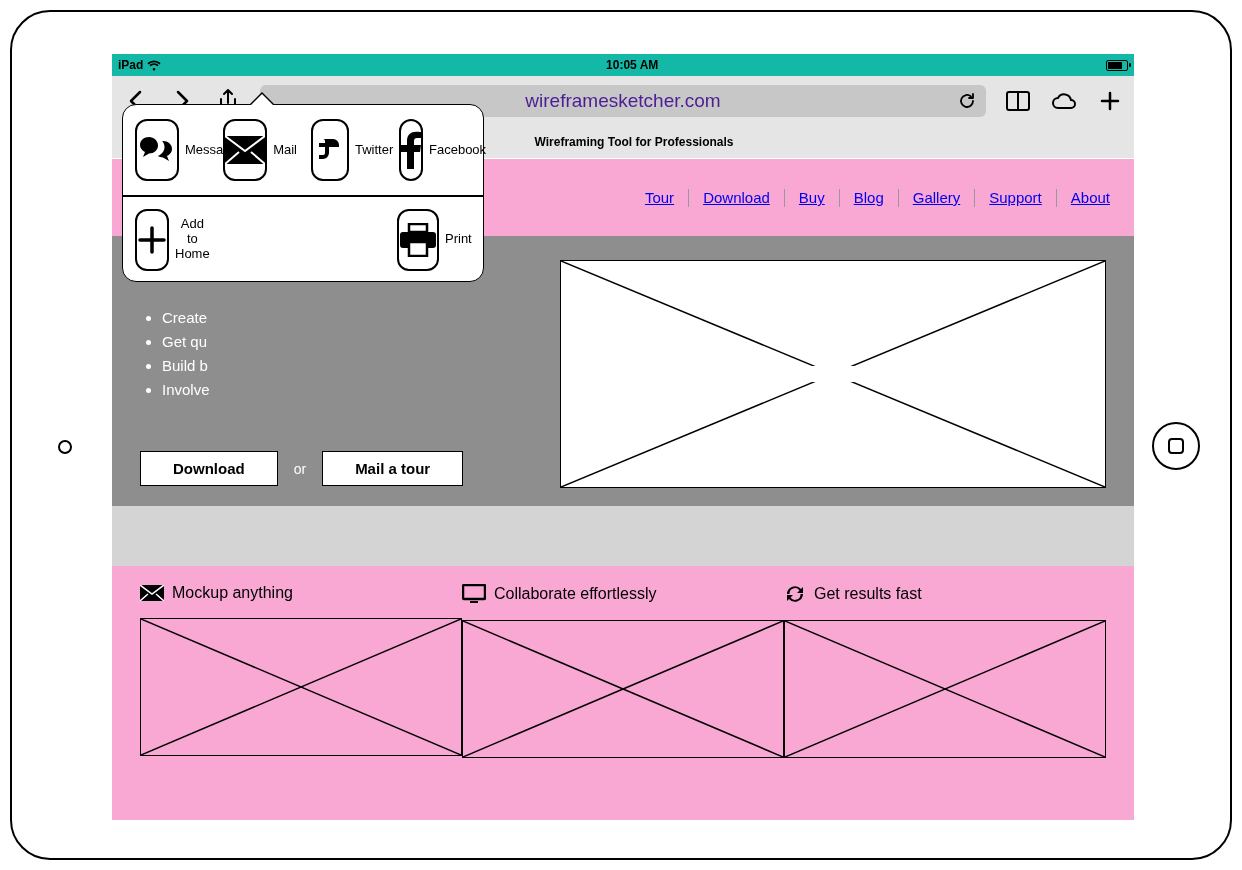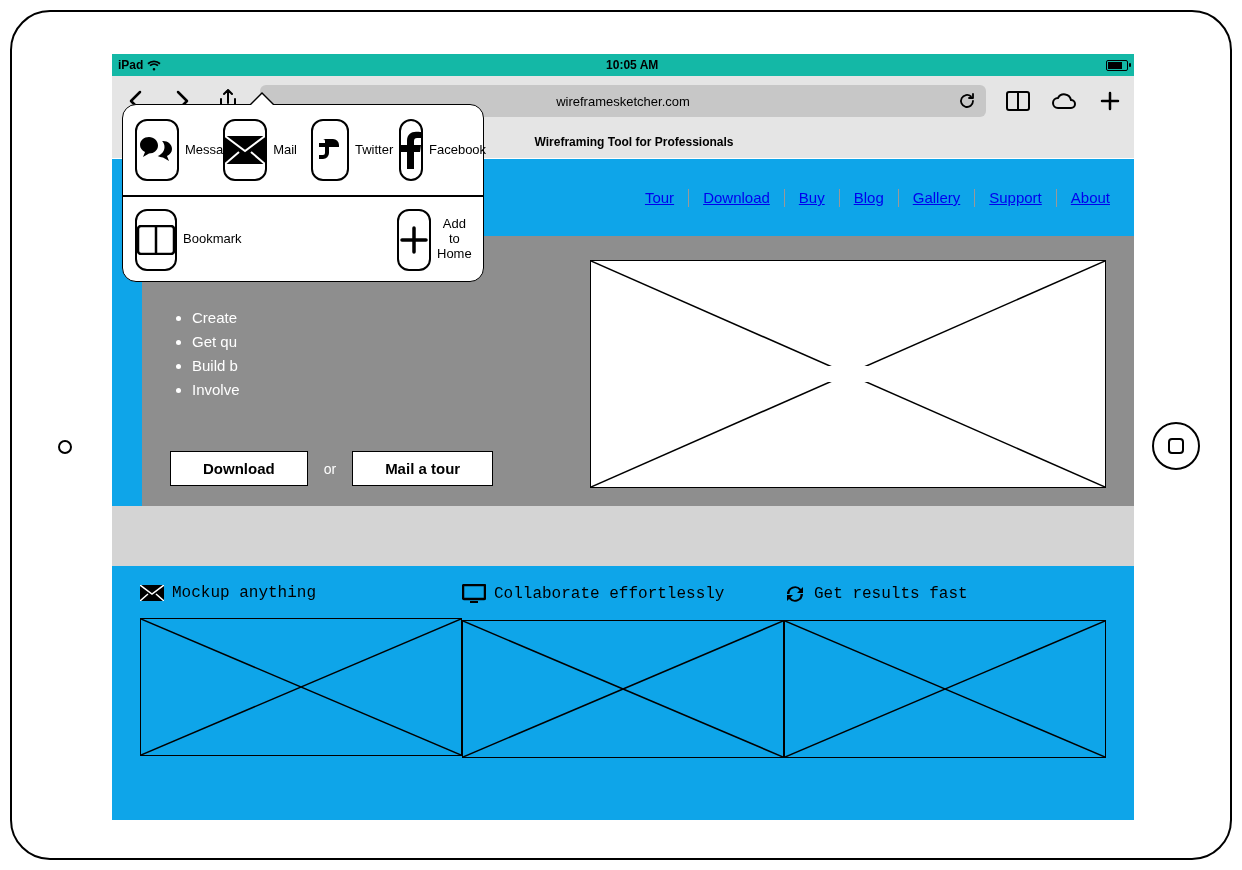--- a/index.html
+++ b/index.html
@@ -14,50 +14,50 @@
   .status-bar { height: 22px; background: #14b8a6; display: flex; align-items: center; justify-content: space-between; padding: 0 6px; font-size: 12px; font-weight: 600; }
   .status-left { display: flex; align-items: center; gap: 4px; }
   .status-right { display: flex; align-items: center; }
   .battery { width: 22px; height: 11px; border: 1.5px solid #000; border-radius: 2px; position: relative; margin-left: 3px; }
   .battery::after { content: ""; position: absolute; right: -4px; top: 2px; width: 2px; height: 4px; background: #000; border-radius: 1px; }
   .battery::before { content: ""; position: absolute; left: 1px; top: 1px; width: 14px; height: 7px; background: #000; }
 
   .browser-toolbar { height: 50px; background: #e5e5e5; display: flex; align-items: center; gap: 18px; padding: 0 10px; }
   .tb-btn { width: 28px; height: 28px; display: flex; align-items: center; justify-content: center; }
   .addr-bar { flex: 1; height: 32px; background: #c7c7c7; border-radius: 6px; display: flex; align-items: center; justify-content: center; position: relative; }
-  .addr-text { font-size: 13px; color: #000000; }
+  .addr-text { font-size: 19px; color: #4c1d95; }
   .reload { position: absolute; right: 10px; font-size: 17px; }
 
   .tab-bar { height: 32px; background: #e5e5e5; display: flex; align-items: center; padding: 0 20px; gap: 8px; font-size: 12px; font-weight: 600; }
   .close-x { width: 14px; height: 14px; border: 1.5px solid #000; border-radius: 50%; display: flex; align-items: center; justify-content: center; font-size: 9px; }
 
-  .page { background: #0ea5e9; height: calc(100% - 104px); overflow: hidden; }
+  .page { background: #f9a8d4; height: calc(100% - 104px); overflow: hidden; }
 
   .site-header { height: 78px; display: flex; align-items: center; justify-content: space-between; padding: 0 24px; border-top: 1px solid #fff; }
   .logo-area { display: flex; align-items: center; gap: 10px; }
   .logo-img { width: 42px; height: 42px; background: linear-gradient(135deg,#555,#999); border-radius: 6px; display:flex; align-items:center; justify-content:center; }
   .logo-text { font-size: 20px; font-weight: 700; }
   .main-nav { display: flex; gap: 14px; align-items: center; }
   .main-nav a { color: #0000EE; text-decoration: underline; font-size: 15px; font-weight: 500; }
   .nav-sep { width: 1px; height: 18px; background: #999; }
 
-  .hero { background: #8e8e8e; height: 270px; padding: 24px 28px 18px 28px; display: flex; gap: 20px; position: relative; color: #fff; margin-left: 30px; }
+  .hero { background: #8e8e8e; height: 270px; padding: 24px 28px 18px 28px; display: flex; gap: 20px; position: relative; color: #fff; }
   .hero-left { flex: 0 0 400px; }
   .hero-h1 { font-size: 24px; font-weight: 700; font-style: italic; margin-bottom: 18px; }
   .hero-bullets { margin-left: 22px; font-size: 15px; line-height: 1.6; }
   .hero-ctas { position: absolute; bottom: 20px; left: 28px; display: flex; align-items: center; gap: 16px; }
   .cta-btn { background: #fff; color: #000; border: 1.5px solid #000; padding: 8px 32px; font-weight: 700; font-size: 15px; cursor: pointer; }
   .cta-or { color: #fff; font-size: 14px; }
   .hero-image { flex: 1; background: #fff; border: 1.5px solid #000; position: relative; display:flex; align-items:center; justify-content:center; }
   .img-label { position: absolute; font-size: 14px; background: #fff; padding: 0 4px; }
   .img-x line { stroke: #000; stroke-width: 1.5; }
 
   .band { height: 60px; background: #d4d4d4; }
 
-  .features { display: flex; padding: 18px 28px 20px 28px; font-family: Liberation Mono, monospace; }
+  .features { display: flex; padding: 18px 28px 20px 28px; }
   .feature { flex: 1; }
   .feat-head { display: flex; align-items: center; gap: 8px; font-size: 16px; font-weight: 500; margin-bottom: 16px; }
   .feat-img { height: 138px; border: 1.5px solid #000; position: relative; }
 
   
   .popover { position: absolute; left: 110px; top: 92px; width: 362px; background: #fff; border: 1.5px solid #000; border-radius: 14px; padding: 14px 12px 10px 12px; z-index: 100; }
   .popover::before { content: ""; position: absolute; top: -11px; left: 128px; width: 0; height: 0; border-left: 11px solid transparent; border-right: 11px solid transparent; border-bottom: 11px solid #fff; z-index: 2; }
   .popover::after { content: ""; position: absolute; top: -13px; left: 126px; width: 0; height: 0; border-left: 13px solid transparent; border-right: 13px solid transparent; border-bottom: 13px solid #000; z-index: 1; }
   .share-row { display: flex; gap: 14px; justify-content: space-between; }
   .share-item { width: 74px; display: flex; align-items: center; gap: 6px; }
@@ -290,34 +290,35 @@
             </span>
           </div>
         <span class="share-label">Facebook</span>
       </div>
     </div>
     <div class="share-hr"></div>
     <div class="share-row">
       <div class="share-item">
         <div class="share-tile">
             <span>
-              <svg width="38" height="30" viewBox="0 0 38 30">
-                <rect x="1" y="1" width="36" height="28" rx="3" stroke="#000" stroke-width="2.5" fill="none"></rect>
-                <line x1="19" y1="2" x2="19" y2="28" stroke="#000" stroke-width="2.5"></line>
-              </svg>
-            </span>
-          </div>
-        <span class="share-label">Bookmark</span>
-      </div>
-      <div class="share-item">
-        <div class="share-tile">
-            <span>
               <svg width="30" height="30" viewBox="0 0 30 30">
                 <path d="M15 3v24M3 15h24" stroke="#000" stroke-width="3.5" stroke-linecap="round"></path>
               </svg>
             </span>
           </div>
         <span class="share-label">Add to Home</span>
       </div>
+      <div class="share-item">
+        <div class="share-tile">
+            <span>
+              <svg width="38" height="34" viewBox="0 0 38 34">
+                <rect x="10" y="1" width="18" height="8" stroke="#000" stroke-width="2.5" fill="none"></rect>
+                <path d="M4 9h30a3 3 0 013 3v10a3 3 0 01-3 3h-6v-6H10v6H4a3 3 0 01-3-3V12a3 3 0 013-3z" fill="#000"></path>
+                <rect x="10" y="19" width="18" height="14" stroke="#000" stroke-width="2.5" fill="#fff"></rect>
+              </svg>
+            </span>
+          </div>
+        <span class="share-label">Print</span>
+      </div>
     </div>
   </div>
 
 </div>
 
 </body></html>

